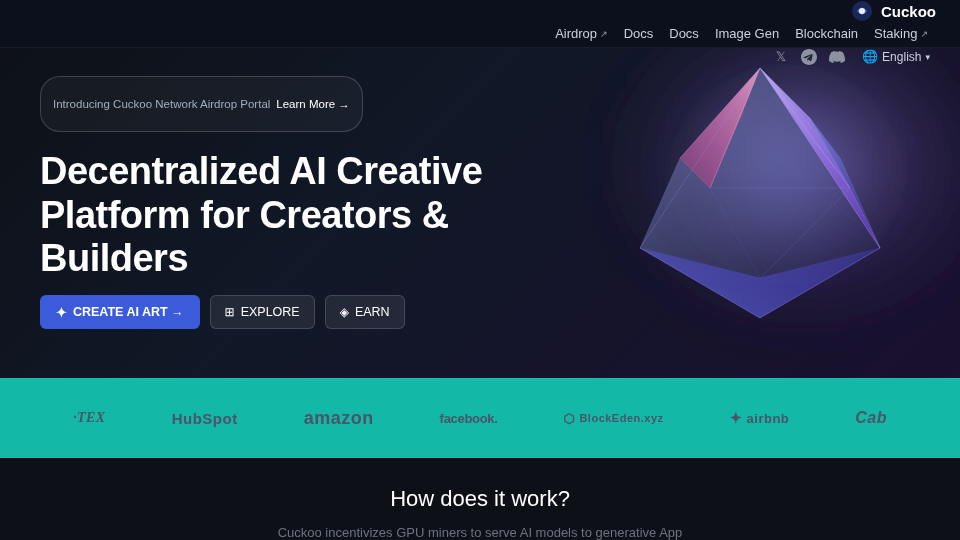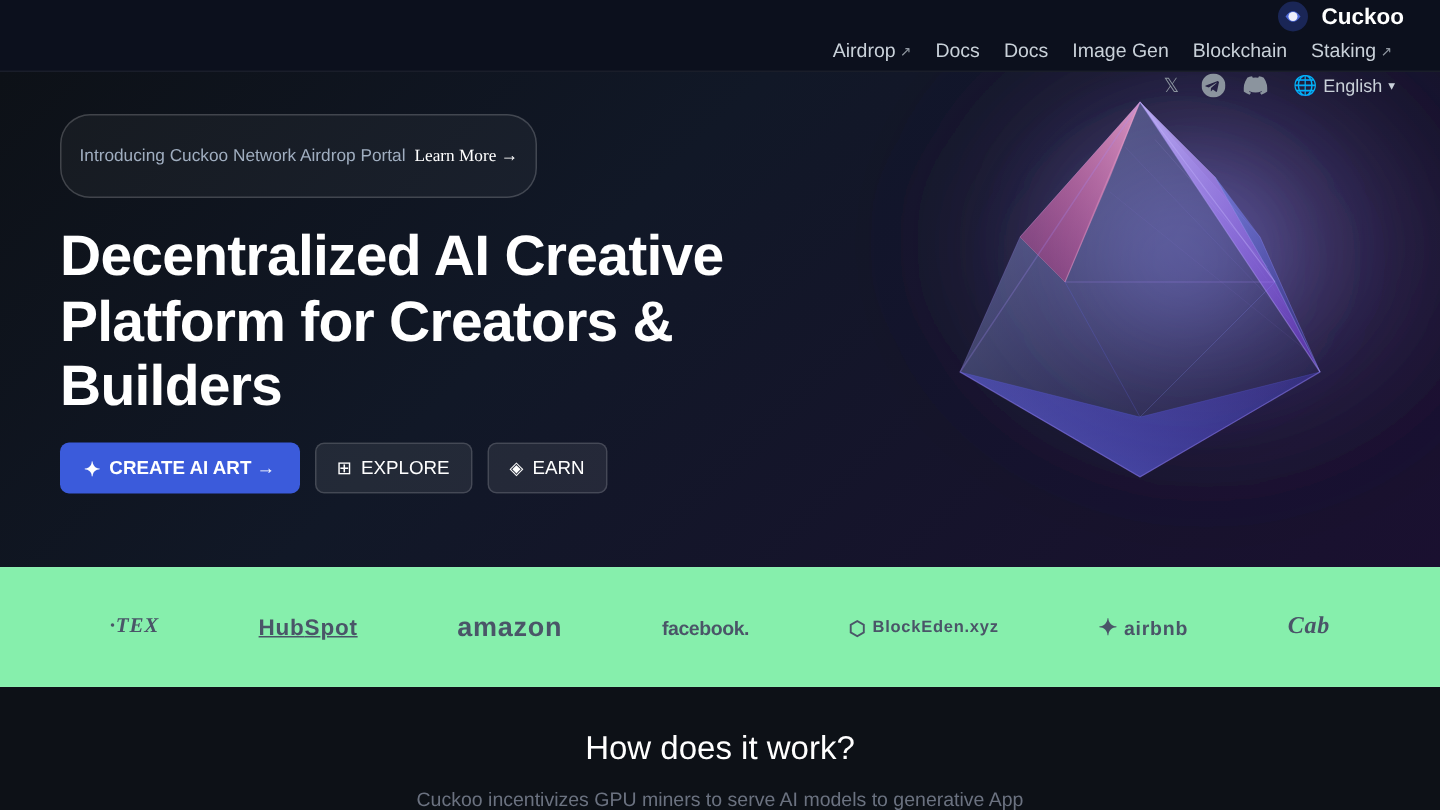--- a/index.html
+++ b/index.html
@@ -104,21 +104,20 @@
       border-radius: 20px;
       padding: 21px 12px;
       font-size: 11.5px;
       color: #a0aec0;
       margin-bottom: 18px;
       background: rgba(255,255,255,0.04);
     }
     .announcing-badge .learn-more {
       color: #fff;
       font-weight: 500;
-      font-family: Liberation Serif, serif;
     }
     .hero-title {
       font-size: 38px;
       font-weight: 700;
       line-height: 1.15;
       color: #fff;
       margin-bottom: 14px;
       letter-spacing: -0.5px;
     }
     .hero-desc {
@@ -176,40 +175,40 @@
     .hero-visual {
       position: absolute;
       right: -20px;
       top: -10px;
       width: 520px;
       height: 340px;
     }
 
     
     .partners {
-      background: #86efac;
+      background: #14b8a6;
       height: 80px;
       display: flex;
       align-items: center;
       justify-content: space-around;
       padding: 0 40px;
       border-top: 1px solid rgba(255,255,255,0.05);
       border-bottom: 1px solid rgba(255,255,255,0.05);
     }
     .partner-logo {
       color: #4a5568;
       font-size: 14px;
       font-weight: 700;
       display: flex;
       align-items: center;
       gap: 4px;
       letter-spacing: 0.5px;
     }
     .partner-logo.latex { font-family: serif; font-style: italic; }
-    .partner-logo.hubspot { color: #4a5568; text-decoration: underline; }
+    .partner-logo.hubspot { color: #4a5568; }
     .partner-logo.amazon { color: #4a5568; font-size: 18px; }
     .partner-logo.facebook { color: #4a5568; font-size: 13px; letter-spacing: -0.3px; }
     .partner-logo.blockeden { color: #4a5568; font-size: 11px; }
     .partner-logo.airbnb { color: #4a5568; font-size: 13px; }
     .partner-logo.cab { color: #4a5568; font-size: 14px; font-style: italic; }
 
     
     .how-section {
       background: #0d1117;
       padding: 28px 40px 16px;
@@ -392,20 +391,20 @@
   </div>
   <div class="partner-logo blockeden">
     <span style="font-size:13px; color:#4a5568;">⬡</span>
     <span> BlockEden.xyz</span>
   </div>
   <div class="partner-logo airbnb">
     <span style="font-size:15px;">✦</span>
     <span> airbnb</span>
   </div>
   <div class="partner-logo cab">
-    <span style="font-family: Liberation Serif, serif; font-size:16px;">Cab</span>
+    <span style="font-family: Liberation Sans, sans-serif; font-size:16px;">Cab</span>
   </div>
 </div>
 
 <div class="how-section">
   <h2 class="how-title">How does it work?</h2>
   <p class="how-desc">Cuckoo incentivizes GPU miners to serve AI models to generative App builders. We started with decentralized image generation but aim to expand our platform to support various AI models.</p>
 </div>
 
 </body></html>

